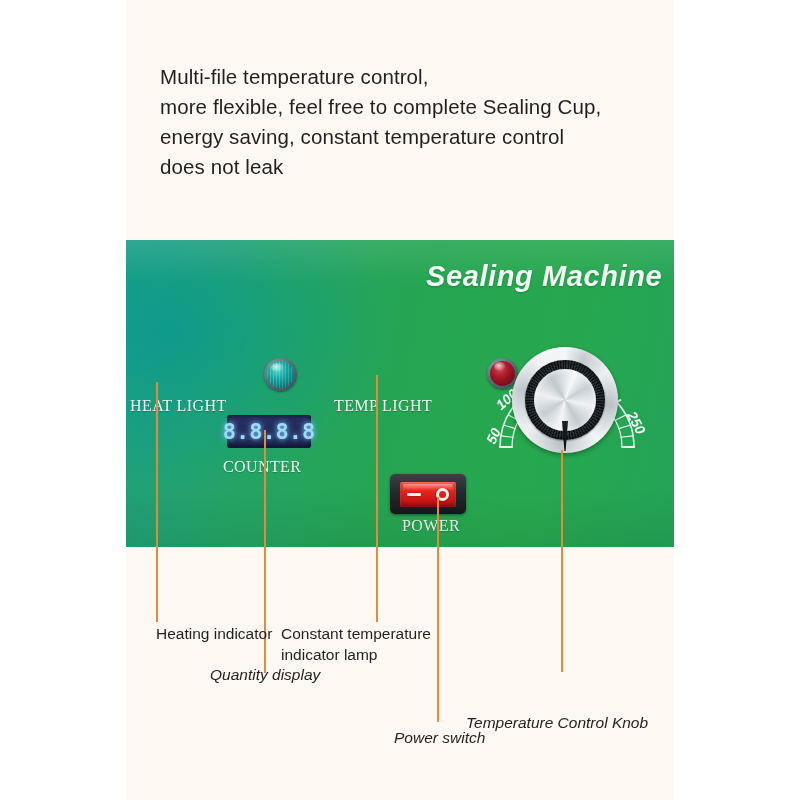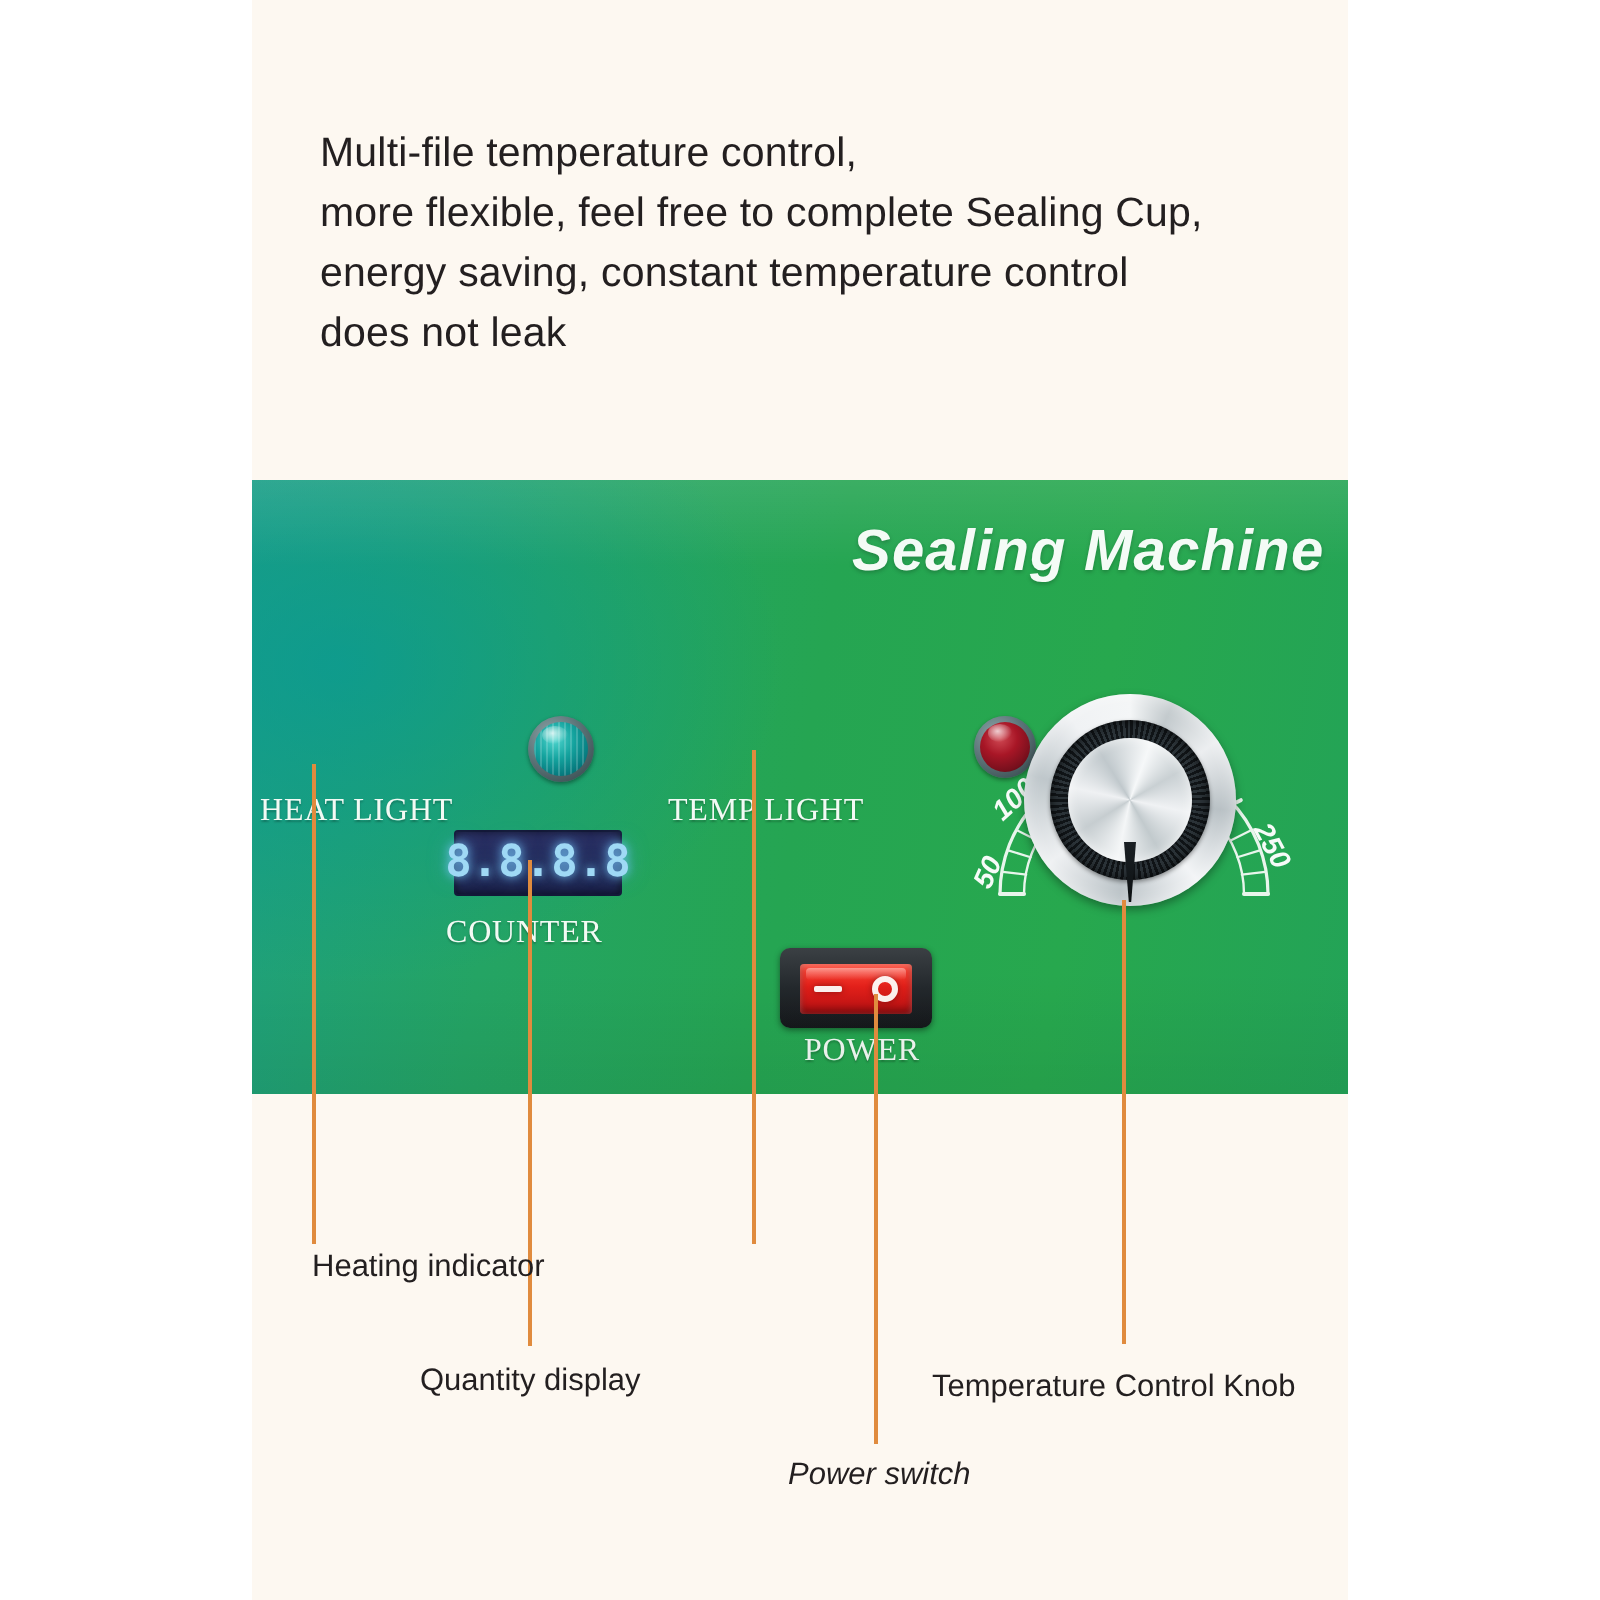--- a/index.html
+++ b/index.html
@@ -386,20 +386,22 @@
   </div>
 
   <div class="leader" style="left:156px; top:382px; height:240px;"></div>
   <div class="leader" style="left:264px; top:430px; height:243px;"></div>
   <div class="leader" style="left:376px; top:375px; height:247px;"></div>
   <div class="leader" style="left:437px; top:497px; height:225px;"></div>
   <div class="leader" style="left:561px; top:450px; height:222px;"></div>
 
   <div class="note" style="left:133px; top:623px;margin-left:23px;">Heating indicator</div>
 
-  <div class="note" style="left:210px; top:680px;">Quantity display</div>
-
+  <div class="note" style="left:210px; top:664px;font-style:italic;">Quantity display</div>
+
+  <div class="note" style="left:281px; top:623px;">Constant temperature
+indicator lamp</div>
 
   <div class="note" style="left:394px; top:727px;font-style:italic;">Power switch</div>
 
-  <div class="note" style="left:466px; top:683px;">Temperature Control Knob</div>
+  <div class="note" style="left:466px; top:712px;font-style:italic;">Temperature Control Knob</div>
 
 </div>
 
 </body></html>

